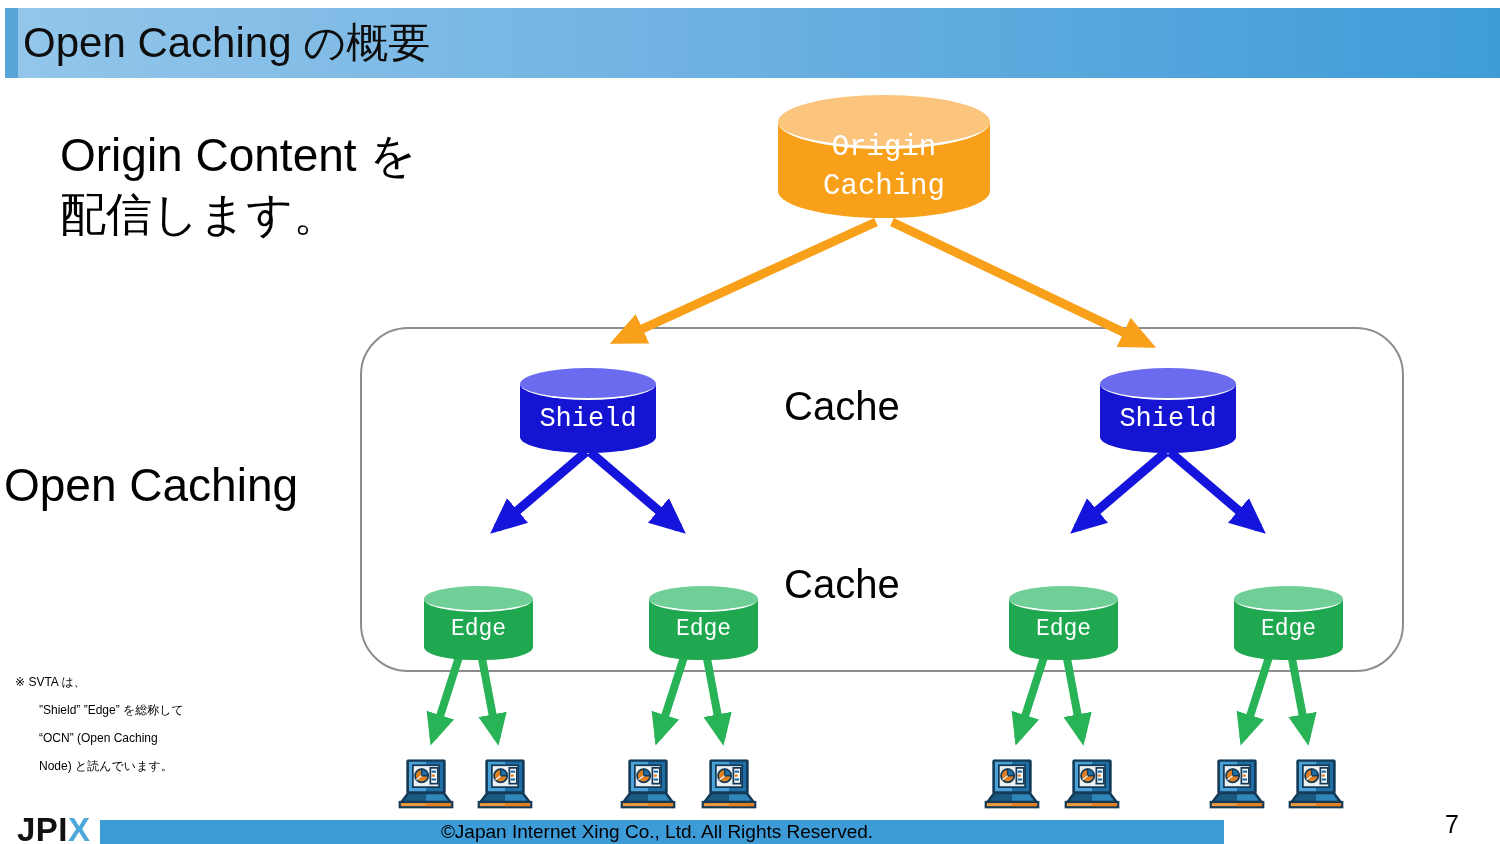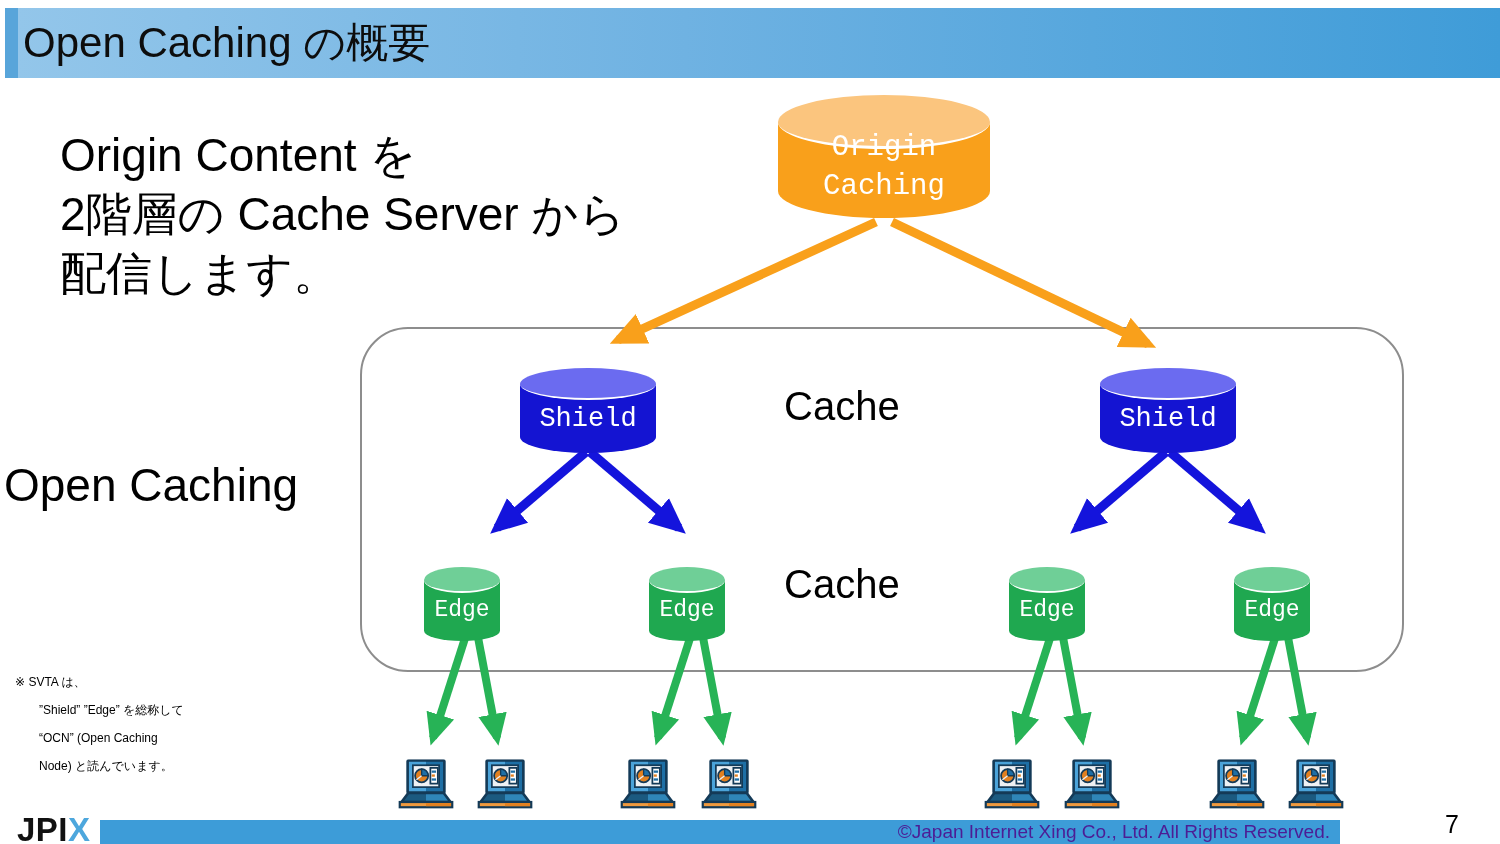--- a/index.html
+++ b/index.html
@@ -42,58 +42,57 @@
   .cyl-origin .body { top:27px; background:#F9A01B; border-radius:0 0 106px 106px / 0 0 27px 27px; }
   .cyl-origin .cap  { height:54px; background:#FBC57E; border-bottom:3px solid #fff; }
   .cyl-origin .lbl  { top:33px; font-size:29px; line-height:39px; }
 
   .cyl-shield { width:136px; height:85px; top:368px; }
   .cyl-shield .body { top:16px; background:#1414D2; border-radius:0 0 68px 68px / 0 0 16px 16px; }
   .cyl-shield .cap  { height:32px; background:#6B6BF0; border-bottom:2.5px solid #fff; }
   .cyl-shield .lbl  { top:36px; font-size:27px; }
   .cyl-shield.s1 { left:520px; } .cyl-shield.s2 { left:1100px; }
 
-  .cyl-edge { width:76px; height:74px; top:567px; }
+  .cyl-edge { width:109px; height:74px; top:586px; }
   .cyl-edge .body { top:13px; background:#1FA850; border-radius:0 0 48px 48px / 0 0 13px 13px; }
   .cyl-edge .cap  { height:26px; background:#6FCF97; border-bottom:2px solid #fff; }
   .cyl-edge .lbl  { top:30px; font-size:23px; }
   .cyl-edge.e1 { left:424px; } .cyl-edge.e2 { left:649px; }
   .cyl-edge.e3 { left:1009px; } .cyl-edge.e4 { left:1234px; }
 
   
   .arrows { position:absolute; left:0; top:0; }
 
   
   .laptop { position:absolute; top:758px; width:56px; height:53px; }
 
   
   .footnote { position:absolute; left:15px; top:668px; font-size:12px; line-height:28px; color:#000; }
   .footnote .ind { padding-left:24px; }
 
   
   .logo { position:absolute; left:17px; top:811px; font-size:33px; font-weight:800; letter-spacing:.5px; }
   .logo .lx { color:#4da7dd; } .logo .lb { color:#111; }
-  .footer-bar { position:absolute; left:100px; top:820px; width:1240px; height:24px;
-    background:#3d9cd8; color:#4c1d95; font-size:19px; line-height:24px;
-    text-align:right; padding-right:10px; box-sizing:border-box; white-space:nowrap; }
+  .footer-bar { position:absolute; left:100px; top:820px; width:1124px; height:24px;
+    background:#3d9cd8; color:#000000; font-size:19px; line-height:24px;
+    text-align:center; padding-right:10px; box-sizing:border-box; white-space:nowrap; }
   .page-num { position:absolute; left:1445px; top:810px; font-size:25px; color:#000; }
 </style>
 </head>
 <body>
 
 <div class="slide">
 
   <div class="title-bar">
     <div class="title-accent"></div>
     <div class="title-main">Open Caching の概要</div>
   </div>
 
   <div class="intro">
     <div>Origin Content を</div>
-    <div>2階層の Cache Server から</div>
     <div>配信します。</div>
   </div>
 
   <div class="side-label">Open Caching</div>
 
   <div class="oc-box"></div>
 
   <svg class="arrows" width="1500" height="844" viewBox="0 0 1500 844">
     <defs>
       <marker id="ah-orange" viewBox="0 0 4 4" markerWidth="4" markerHeight="4" refX="3" refY="2" orient="auto" markerUnits="strokeWidth">

